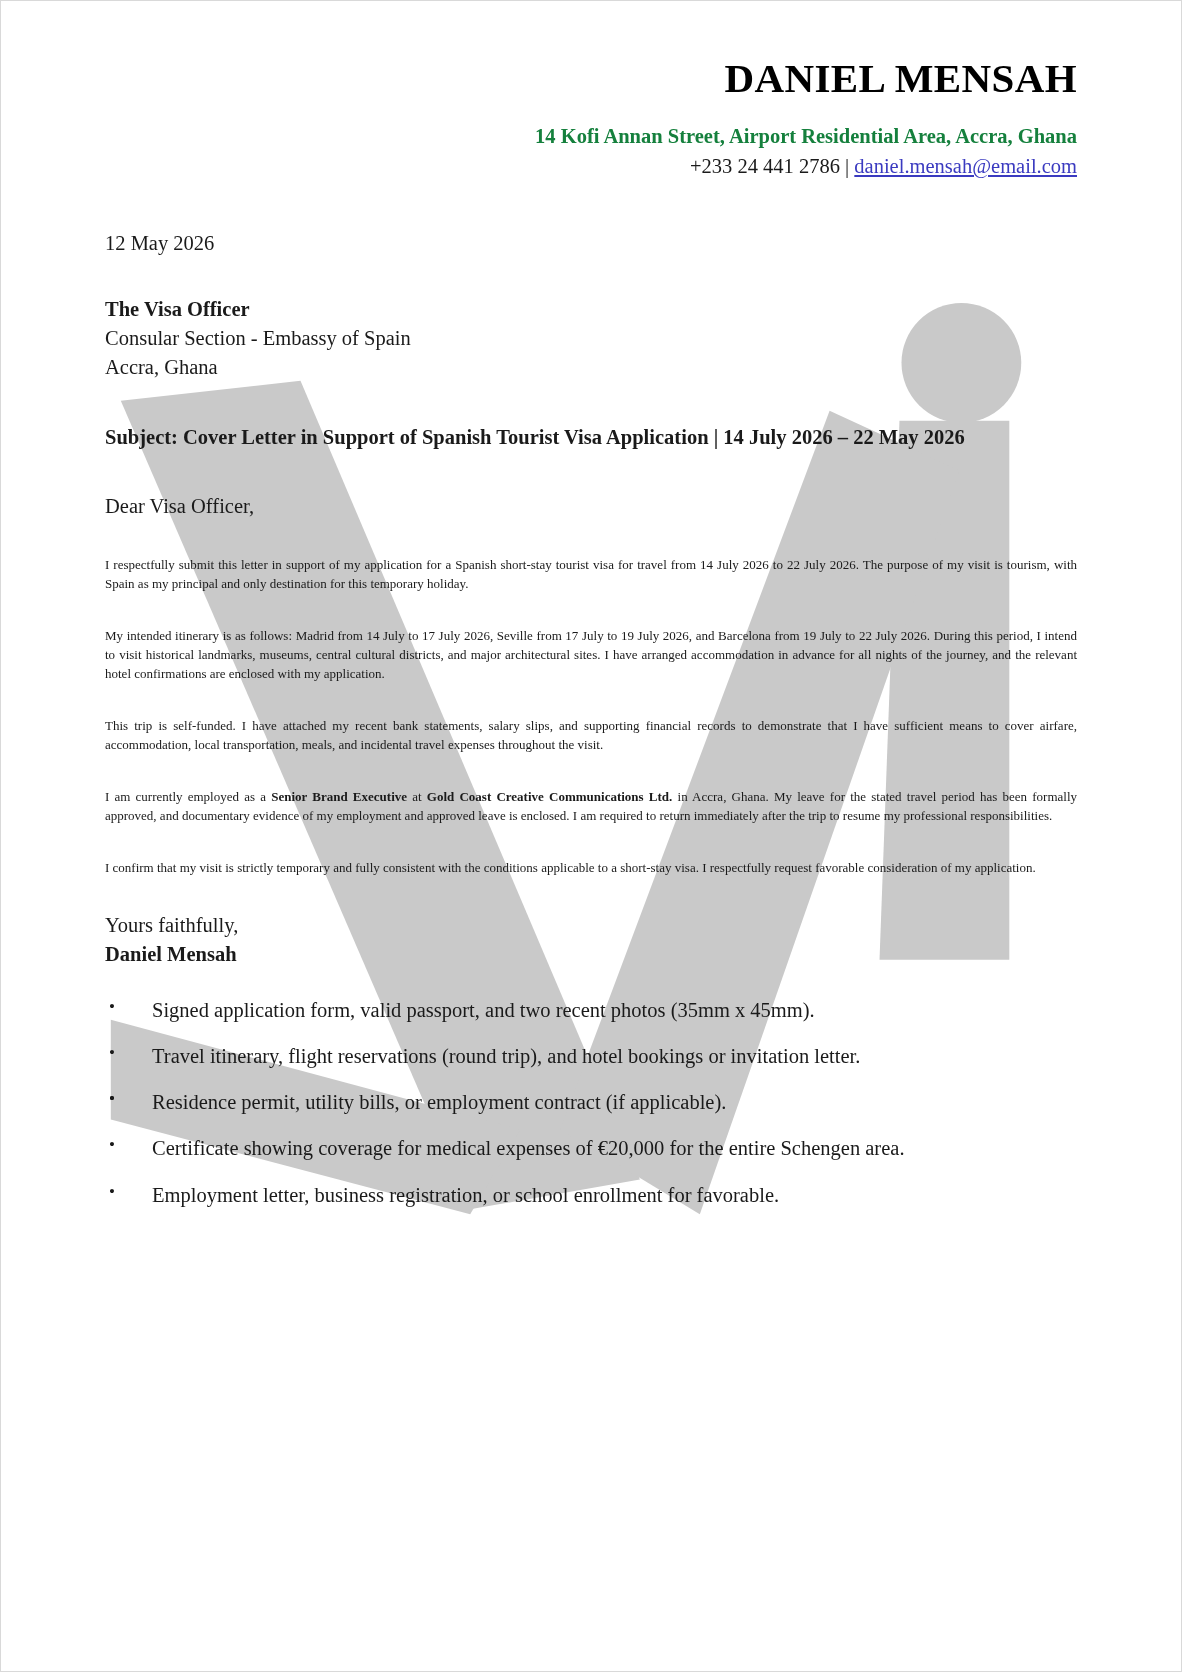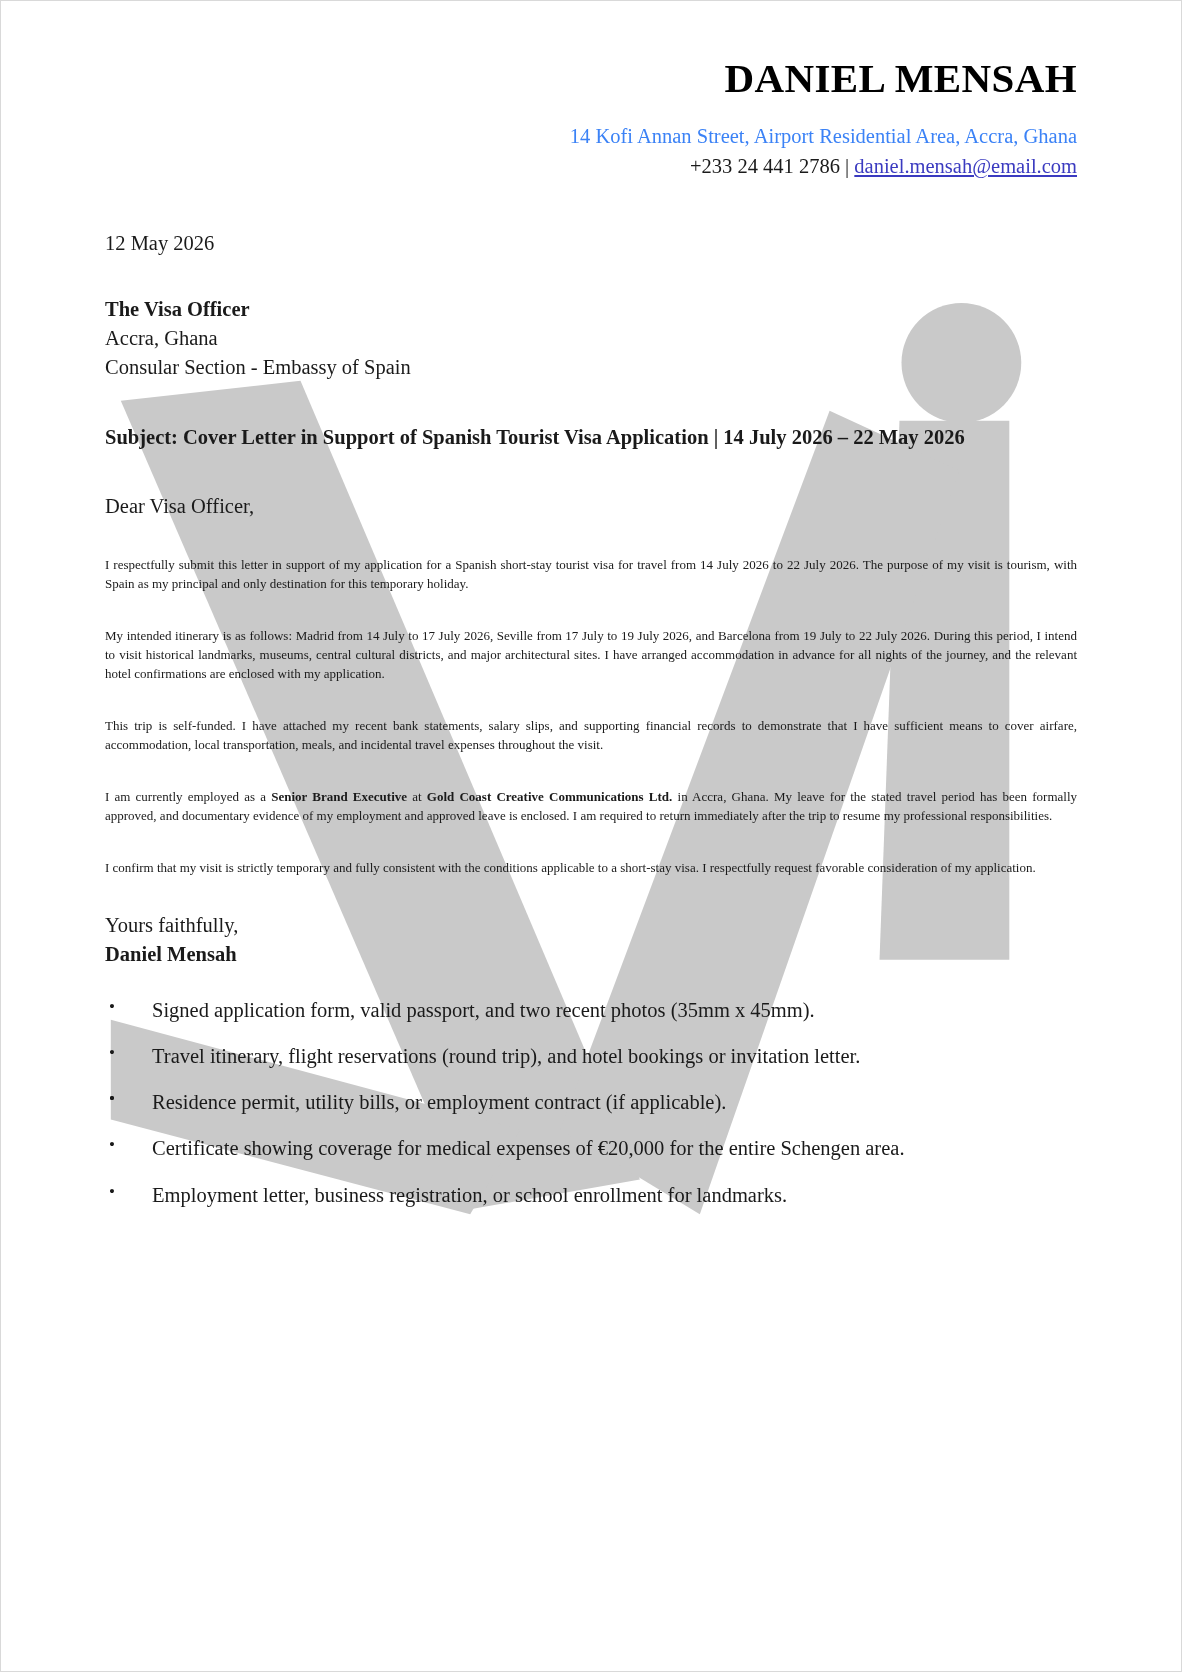--- a/index.html
+++ b/index.html
@@ -47,22 +47,23 @@
     font-size: 41px;
     font-weight: bold;
     letter-spacing: 0.4px;
     line-height: 1.05;
     color: #000;
     margin: 0 0 22px 0;
   }
   .lh-address {
     font-size: 20.5px;
     line-height: 1.45;
-    color: #3b82f6;
-    margin: 0;
+    color: #15803d;
+    margin: 0;
+    font-weight: bold;
   }
   .lh-contact {
     font-size: 20.5px;
     line-height: 1.45;
     color: #1a1a1a;
     margin: 0;
   }
   .lh-email {
     color: #3a3ac0;
     text-decoration: underline;
@@ -164,22 +165,22 @@
       <p class="lh-address">14 Kofi Annan Street, Airport Residential Area, Accra, Ghana</p>
       <p class="lh-contact"><span>+233 24 441 2786</span><span class="lh-sep"> | </span><a class="lh-email" href="#">daniel.mensah@email.com</a></p>
     </header>
 
     <section class="letter">
 
       <div class="date-line">12 May 2026</div>
 
       <div class="recipient">
         <div class="r-title">The Visa Officer</div>
+        <div>Consular Section - Embassy of Spain</div>
         <div>Accra, Ghana</div>
-        <div>Consular Section - Embassy of Spain</div>
       </div>
 
       <div class="subject">Subject: Cover Letter in Support of Spanish Tourist Visa Application | 14 July 2026 – 22 May 2026</div>
 
       <div class="salutation">Dear Visa Officer,</div>
 
       <div id="paragraphs">
           <p class="para"><span>I respectfully submit this letter in support of my application for a Spanish short-stay tourist visa for travel from 14 July 2026 to 22 July 2026. The purpose of my visit is tourism, with Spain as my principal and only destination for this temporary holiday.</span></p>
           <p class="para"><span>My intended itinerary is as follows: Madrid from 14 July to 17 July 2026, Seville from 17 July to 19 July 2026, and Barcelona from 19 July to 22 July 2026. During this period, I intend to visit historical landmarks, museums, central cultural districts, and major architectural sites. I have arranged accommodation in advance for all nights of the journey, and the relevant hotel confirmations are enclosed with my application.</span></p>
           <p class="para"><span>This trip is self-funded. I have attached my recent bank statements, salary slips, and supporting financial records to demonstrate that I have sufficient means to cover airfare, accommodation, local transportation, meals, and incidental travel expenses throughout the visit.</span></p>
@@ -191,18 +192,18 @@
         <div class="c-line">Yours faithfully,</div>
         <div class="c-line c-name">Daniel Mensah</div>
       </div>
 
       <ul class="checklist" id="checklist">
           <li><span class="bullet">•</span><span>Signed application form, valid passport, and two recent photos (35mm x 45mm).</span></li>
           <li><span class="bullet">•</span><span>Travel itinerary, flight reservations (round trip), and hotel bookings or invitation letter.</span></li>
           <li><span class="bullet">•</span></li>
           <li><span class="bullet">•</span><span>Residence permit, utility bills, or employment contract (if applicable).</span></li>
           <li><span class="bullet">•</span><span>Certificate showing coverage for medical expenses of €20,000 for the entire Schengen area.</span></li>
-          <li><span class="bullet">•</span><span>Employment letter, business registration, or school enrollment for landmarks.</span></li>
+          <li><span class="bullet">•</span><span>Employment letter, business registration, or school enrollment for favorable.</span></li>
         </ul>
 
     </section>
   </div>
 </div>
 
 </body></html>

